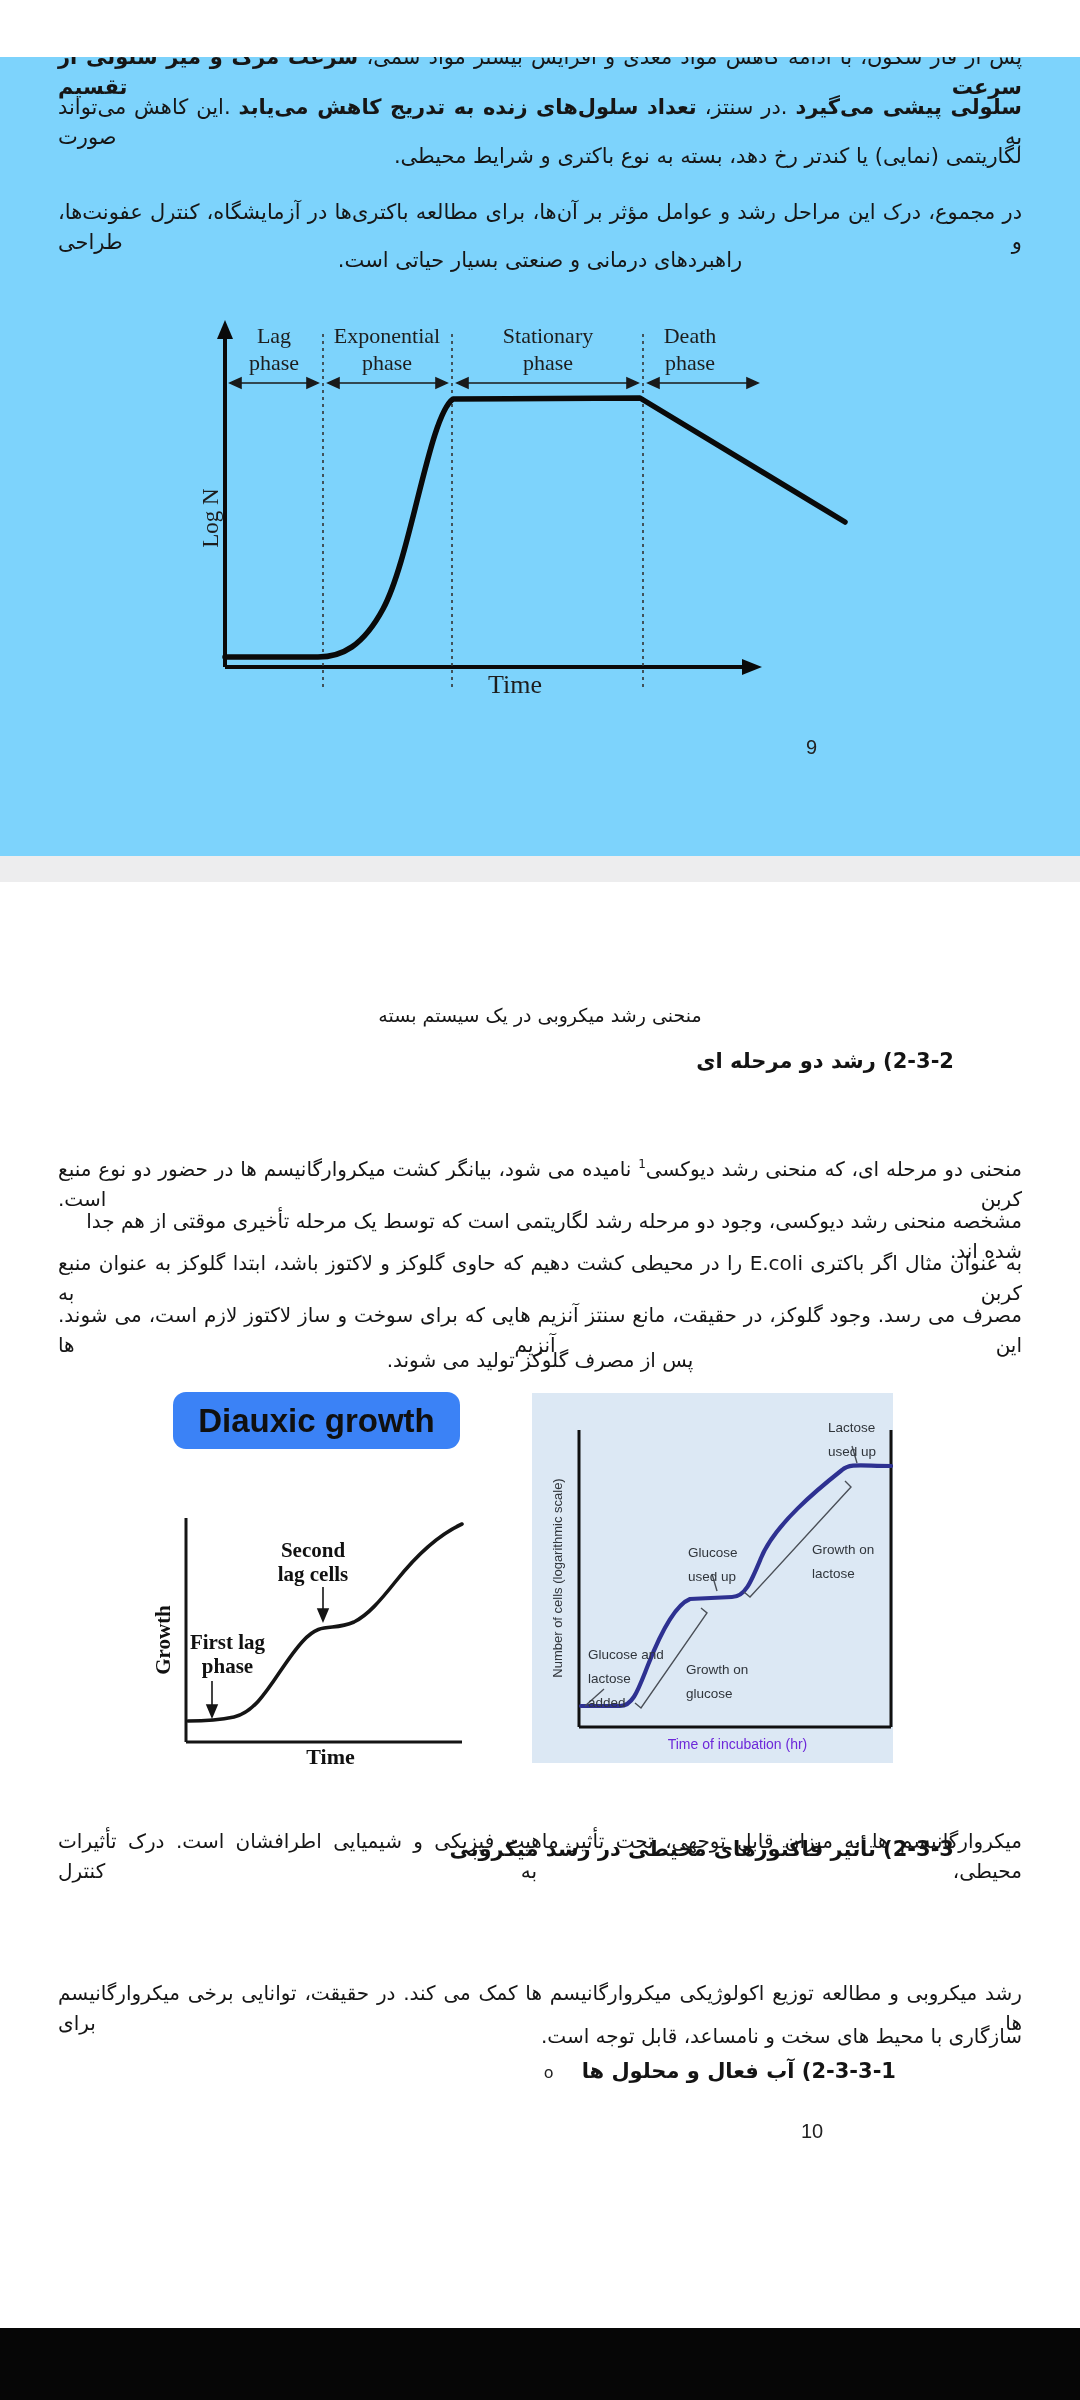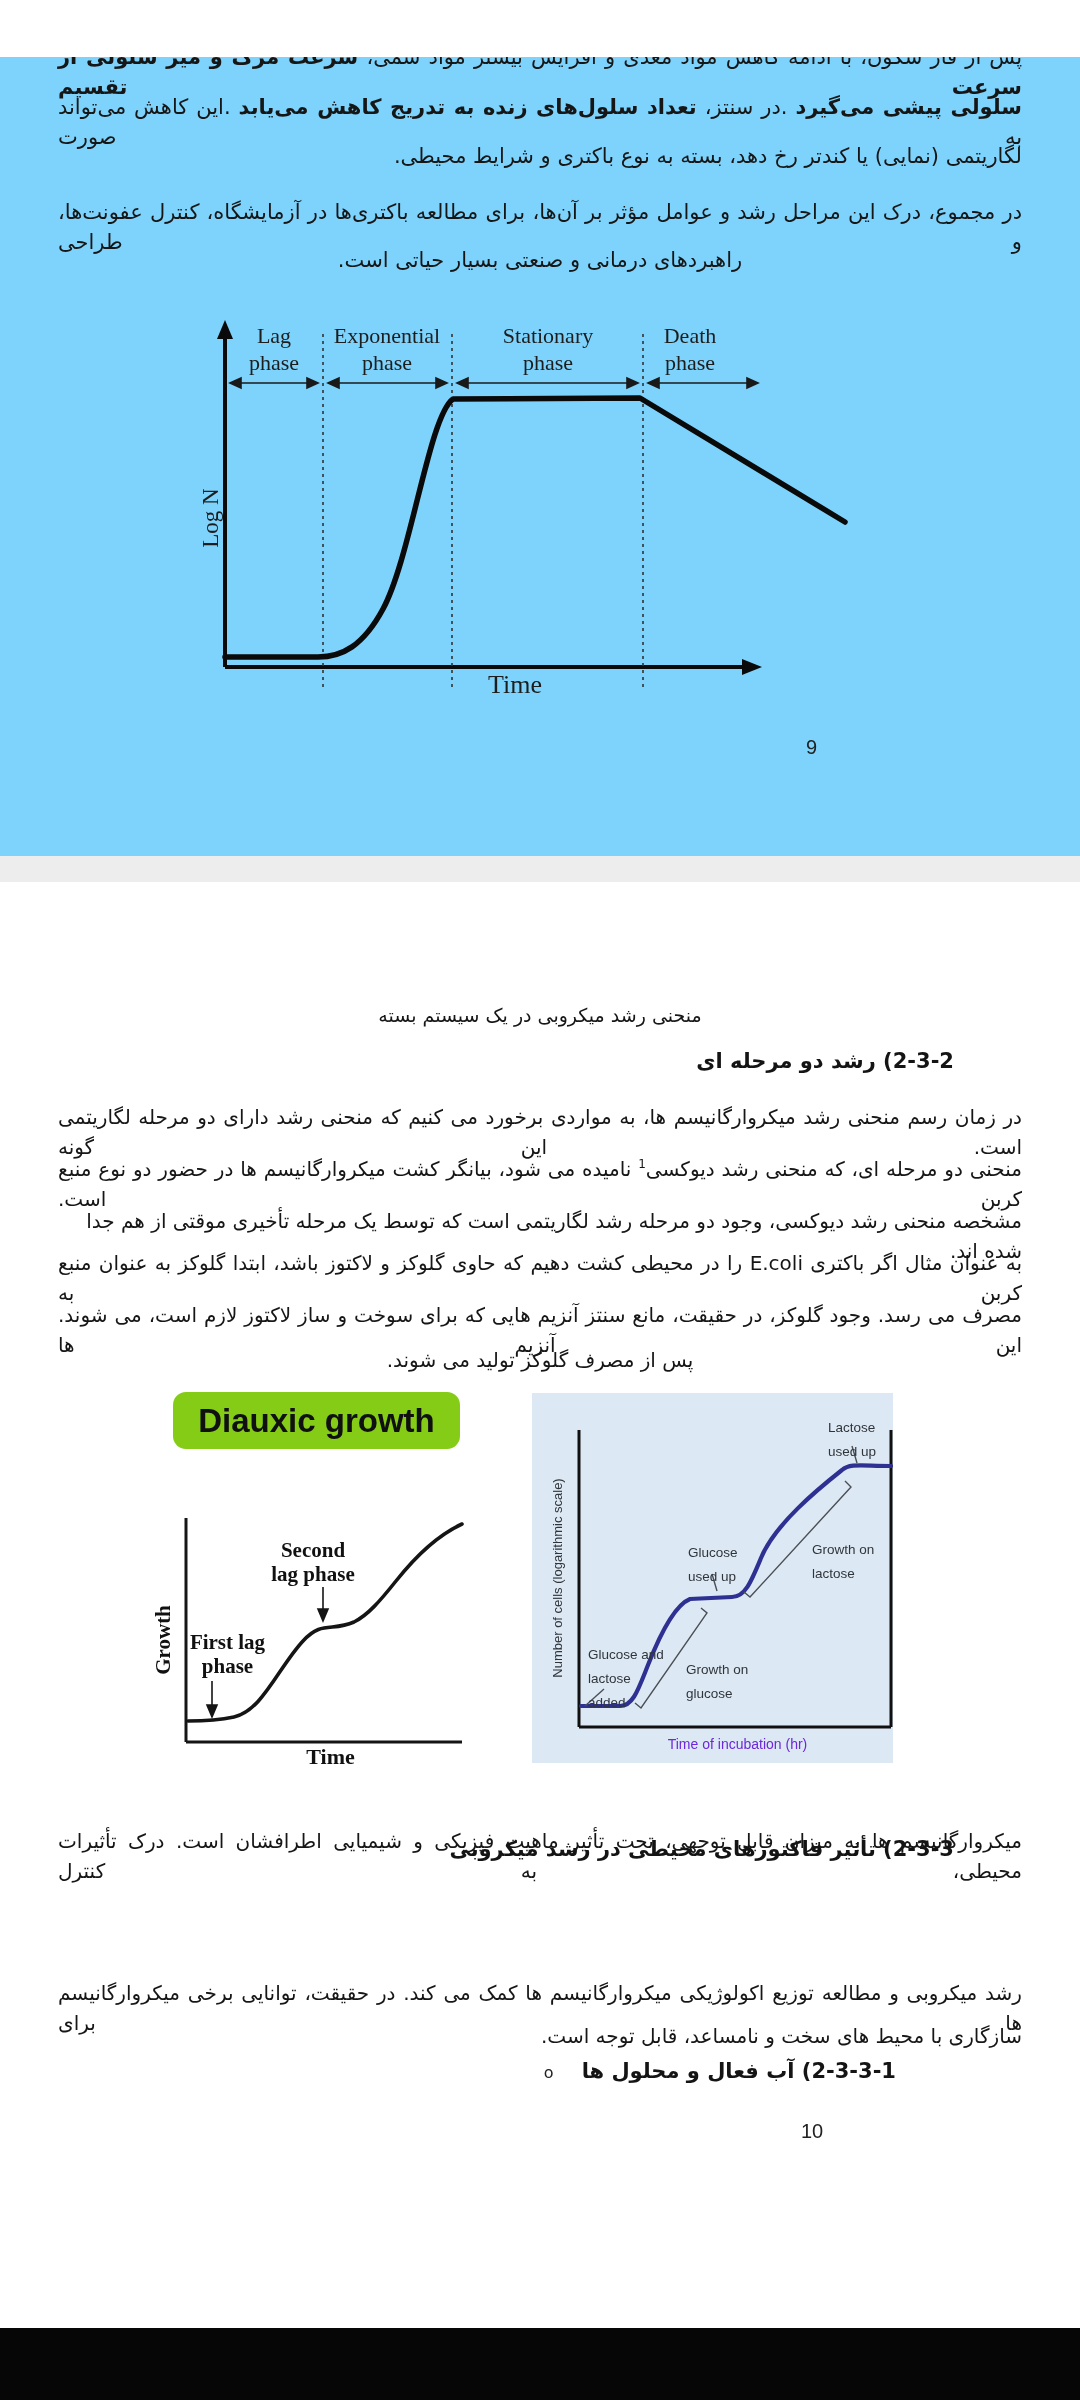--- a/index.html
+++ b/index.html
@@ -101,44 +101,43 @@
   </div>
 
   <div id="page-gap" style="top:856px;height:26px;background:#ededee"></div>
 
   <div class="abs" id="page10" style="left:0;top:882px;width:1080px;height:1446px;background:#fff"></div>
 
   <div class="fa alc" style="top:1000px;font-size:19px">منحنی رشد میکروبی در یک سیستم بسته</div>
 
   <div class="abs b" style="right:126px;top:1046px;direction:rtl;font-size:21px;line-height:30px">2-3-2) رشد دو مرحله ای</div>
 
-  <div class="fa just" style="top:1102px">در زمان رسم منحنی رشد میکروارگانیسم ها، به مواردی برخورد می کنیم که منحنی رشد دارای دو مرحله لگاریتمی است. این گونه</div>
   <div class="fa just" style="top:1154px"><span>منحنی دو مرحله ای، که منحنی رشد دیوکسی</span><sup class="fn">1</sup><span> نامیده می شود، بیانگر کشت میکروارگانیسم ها در حضور دو نوع منبع کربن است.</span></div>
   <div class="fa alr" style="top:1206px">مشخصه منحنی رشد دیوکسی، وجود دو مرحله رشد لگاریتمی است که توسط یک مرحله تأخیری موقتی از هم جدا شده اند.</div>
 
   <div class="fa just" style="top:1248px">به عنوان مثال اگر باکتری E.coli را در محیطی کشت دهیم که حاوی گلوکز و لاکتوز باشد، ابتدا گلوکز به عنوان منبع کربن به</div>
   <div class="fa just" style="top:1300px">مصرف می رسد. وجود گلوکز، در حقیقت، مانع سنتز آنزیم هایی که برای سوخت و ساز لاکتوز لازم است، می شوند. این آنزیم ها</div>
   <div class="fa alc" style="top:1345px">پس از مصرف گلوکز تولید می شوند.</div>
 
-  <div id="diauxic-badge" style="background:#84cc16">Diauxic growth</div>
+  <div id="diauxic-badge" style="background:#3b82f6">Diauxic growth</div>
 
   <svg class="abs" style="left:110px;top:1505px" width="360" height="272" viewBox="0 0 360 272">
     <line x1="76" y1="13" x2="76" y2="237" stroke="#151515" stroke-width="3"></line>
     <line x1="76" y1="237" x2="352" y2="237" stroke="#151515" stroke-width="3"></line>
     <path d="M78,216 C96,216 110,215 124,212 C152,206 168,163 193,136 C212,115 222,127 244,117 C258,110 270,96 286,76 C305,52 328,30 352,19" fill="none" stroke="#151515" stroke-width="3.6" stroke-linecap="round"></path>
     <g stroke="#151515" stroke-width="1.6" fill="#151515">
       <line x1="213" y1="82" x2="213" y2="106"></line>
         <polygon points="213,116 208,104 218,104"></polygon>
       <line x1="102" y1="176" x2="102" y2="202"></line>
         <polygon points="102,212 97,200 107,200"></polygon>
     </g>
   </svg>
 
   <div class="ann-serif" style="left:243px;top:1538px;width:140px">Second
-lag phase</div>
+lag cells</div>
   <div class="ann-serif" style="left:160px;top:1630px;width:135px">First lag
 phase</div>
   <div class="rot serif" style="left:163px;top:1640px;font-size:21px;font-weight:600;color:#111">Growth</div>
   <div class="abs serif alc b" style="left:268px;top:1744px;width:125px;font-size:22px;color:#111">Time</div>
 
   <div id="right-panel" style="background:#dce8f4">
     <svg width="361" height="370" viewBox="0 0 361 370" style="position:absolute;left:0;top:0">
       <line x1="47" y1="37" x2="47" y2="334" stroke="#101010" stroke-width="3"></line>
       <line x1="47" y1="334" x2="359" y2="334" stroke="#101010" stroke-width="3"></line>
       <line x1="359" y1="37" x2="359" y2="334" stroke="#101010" stroke-width="3"></line>

